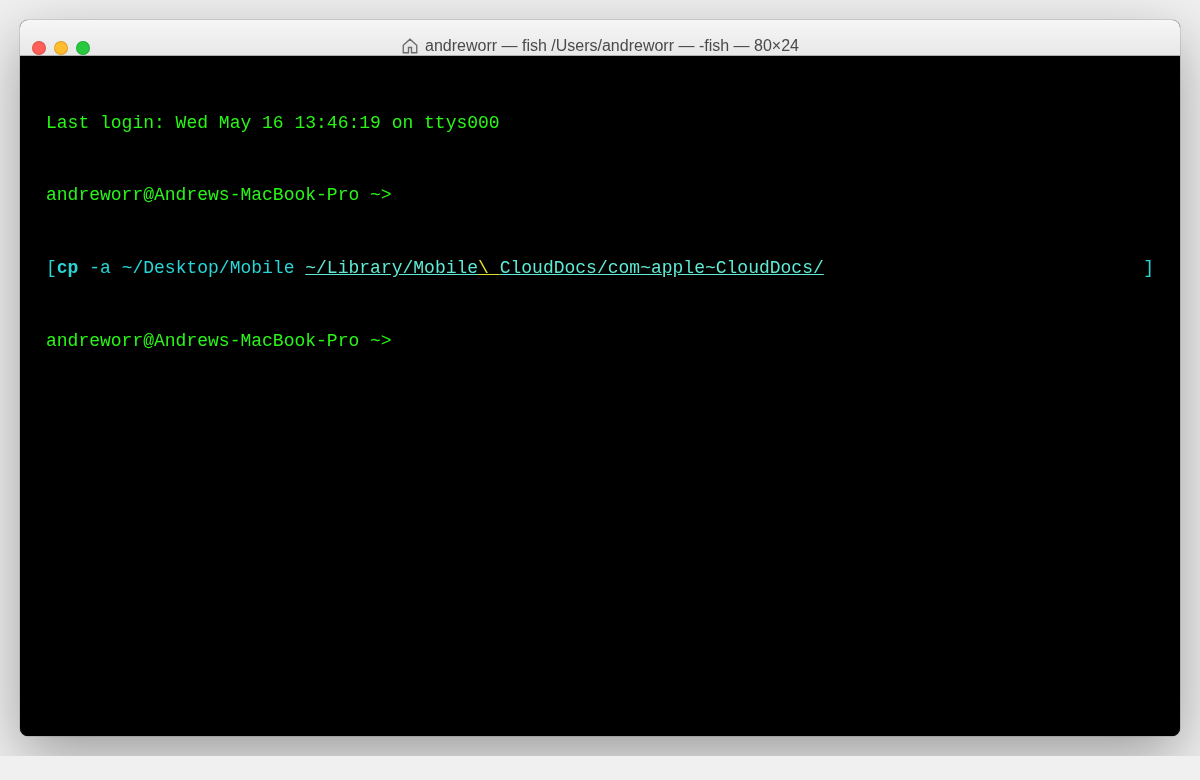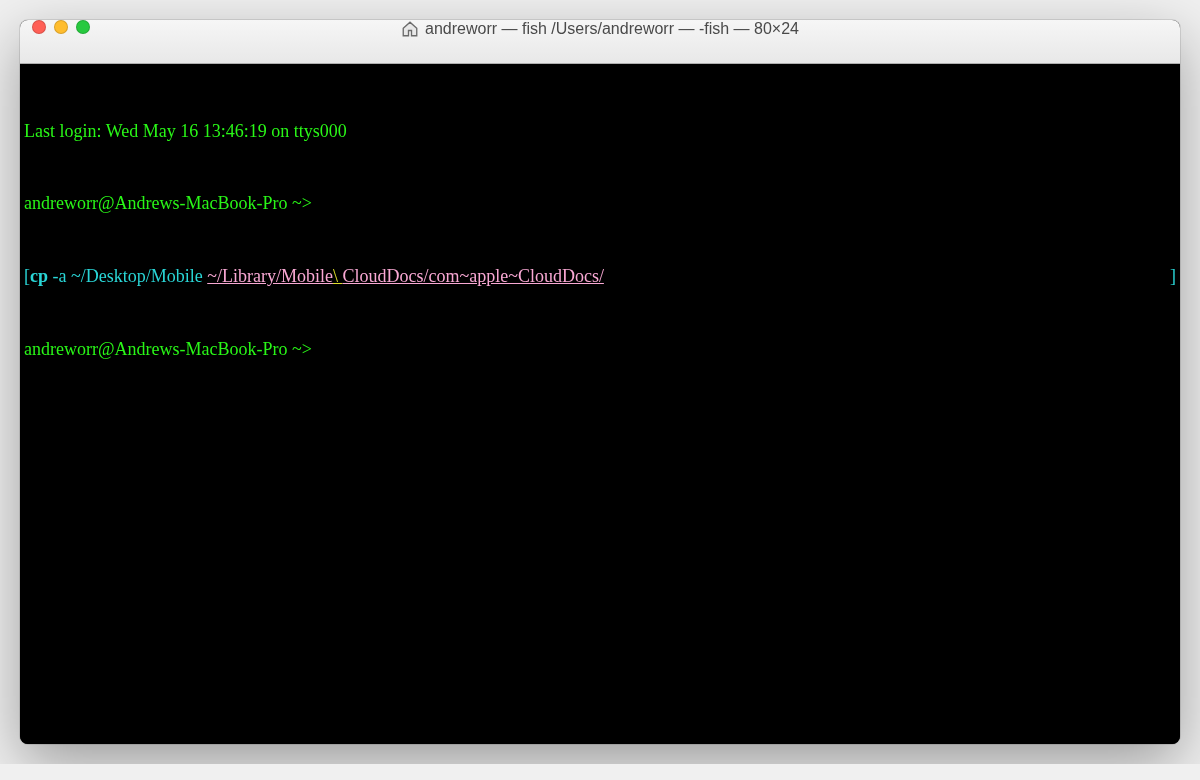--- a/index.html
+++ b/index.html
@@ -16,25 +16,25 @@
       padding: 20px;
     }
     .window {
       width: 1160px;
       background: #000;
       border-radius: 8px;
       box-shadow: 0 20px 60px rgba(0,0,0,0.35), 0 0 0 1px rgba(0,0,0,0.1);
       overflow: hidden;
     }
     .titlebar {
-      height: 44px;
+      height: 36px;
       background: linear-gradient(to bottom, #f6f6f6 0%, #e8e8e8 100%);
       border-bottom: 1px solid #b0b0b0;
       display: flex;
-      align-items: flex-start;
+      align-items: flex-end;
       padding: 0 12px;
       position: relative;
     }
     .traffic-lights {
       display: flex;
       gap: 8px;
       position: absolute;
       left: 12px;
     }
     .traffic-light {
@@ -61,35 +61,35 @@
       display: inline-flex;
       align-items: center;
       justify-content: center;
     }
     .home-icon svg {
       width: 18px;
       height: 18px;
     }
     .terminal-body {
       background: #000;
-      padding: 6px 4px;
-      font-family: Liberation Serif, serif;
+      padding: 6px 26px;
+      font-family: Liberation Mono, monospace;
       font-size: 18px;
       line-height: 1.35;
       min-height: 680px;
       color: #fff;
       white-space: pre;
     }
     .line {
       display: block;
     }
     .green { color: #29f617; }
     .cyan { color: #29d5d6; }
     .yellow { color: #e0e02a; text-decoration: underline; }
-    .cyan-ul { color: #f9a8d4; text-decoration: underline; }
+    .cyan-ul { color: #5eead4; text-decoration: underline; }
     .bold { font-weight: bold; }
     .bracket-left { color: #29d5d6; }
     .cmd-row {
       display: flex;
       justify-content: space-between;
       width: 100%;
     }
     .cmd-left {
       white-space: pre;
     }

